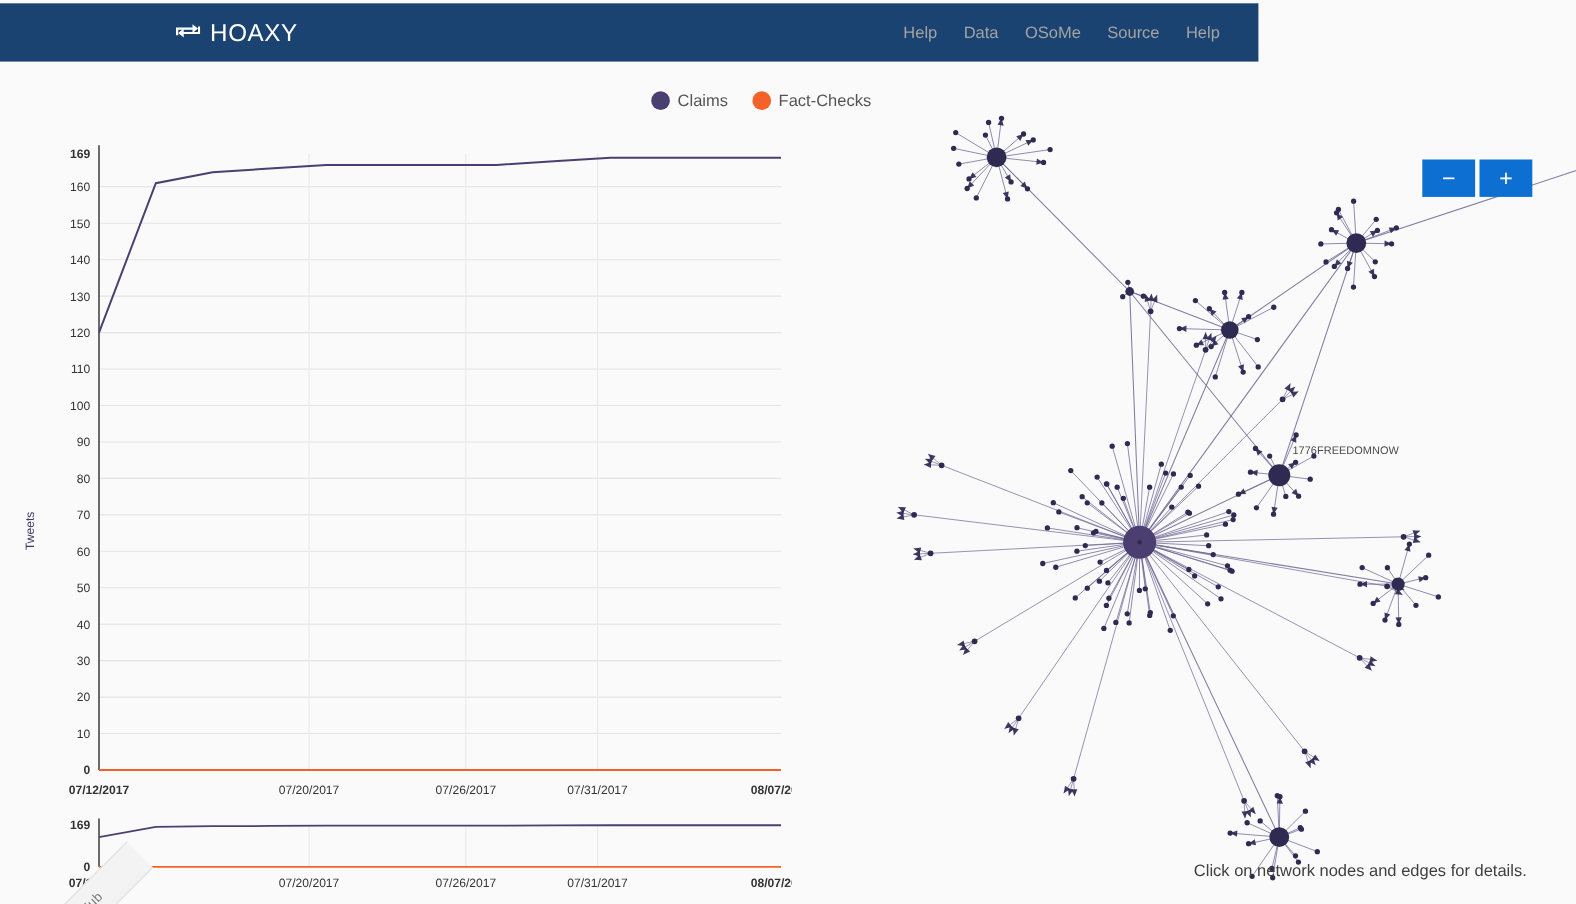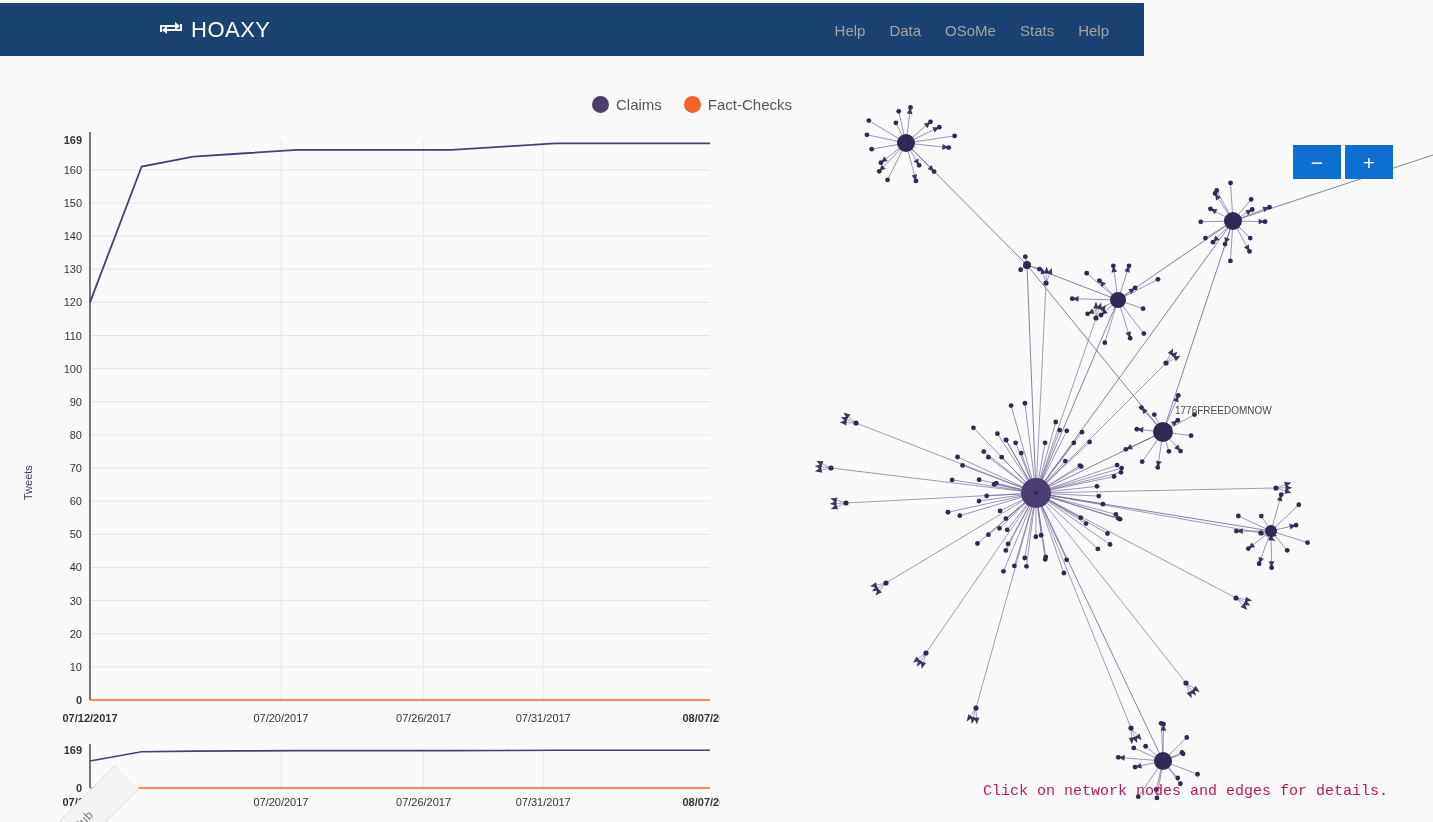--- a/index.html
+++ b/index.html
@@ -31,21 +31,21 @@
     transform: translateY(-50%);
     display: flex; align-items: center; gap: 24px;
   }
   #navlinks a {
     color: #a3a3a3; font-size: 15px; text-decoration: none;
     cursor: pointer;
   }
 
   
   #legend {
-    position: absolute; top: 96px; left: 0; width: 1384px;
+    position: absolute; top: 83px; left: 0; width: 1384px;
     display: flex; justify-content: center; align-items: center; gap: 9px;
     font-size: 15px; color: #555;
   }
   #legend .lg { display: flex; align-items: center; gap: 7px; cursor: pointer; }
   #legend .dot { width: 17px; height: 17px; border-radius: 50%; display: block; }
   #legend .lg + .lg { margin-left: 13px; justify-content: flex-end; }
 
   
   #chart-panel { position: absolute; left: 0; top: 110px; width: 720px; height: 700px; }
   #chart-svg { position: absolute; left: 0; top: 0; }
@@ -71,21 +71,21 @@
   }
   #zoom-controls button {
     width: 48px; height: 34px;
     background: #0d6fd1; border: none; color: #fff;
     font-size: 21px; line-height: 1; cursor: pointer;
     font-family: "Liberation Sans", sans-serif;
     padding: 0;
   }
   #net-hint {
     position: absolute; right: 45px; bottom: 22px;
-    font-size: 15px; color: #be185d; font-family: Liberation Mono, monospace;
+    font-size: 15px; color: #404040;
   }
   #node-label {
     position: absolute;
     left: 455px; top: 345px;
     font-size: 10px; color: #4a4a4a;
     white-space: nowrap;
     pointer-events: none;
   }
 
   
@@ -112,21 +112,21 @@
         <path fill="#ffffff" d="M2 3 h13 v3 l5 -4 l-5 -4 v3 H0 v7 h2z" transform="translate(0,5)"></path>
         <path fill="#ffffff" d="M20 15 H7 v-3 l-5 4 l5 4 v-3 h15 v-7 h-2z" transform="translate(0,-5)"></path>
       </svg>
     </span>
     <span>HOAXY</span>
   </a>
   <div id="navlinks">
     <a href="#">Help</a>
     <a href="#">Data</a>
     <a href="#">OSoMe</a>
-    <a href="#">Stats</a>
+    <a href="#">Source</a>
     <a href="#">Help</a>
   </div>
 </div>
 
 <div id="legend">
   <div class="lg">
     <span class="dot" style="background:#4b3f72"></span>
     <span>Claims</span>
   </div>
   <div class="lg">

